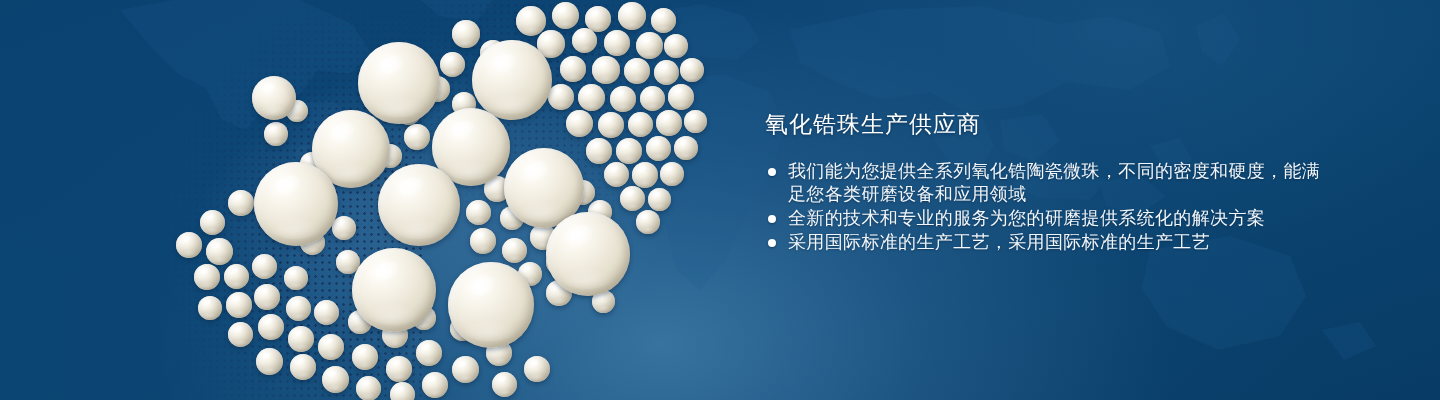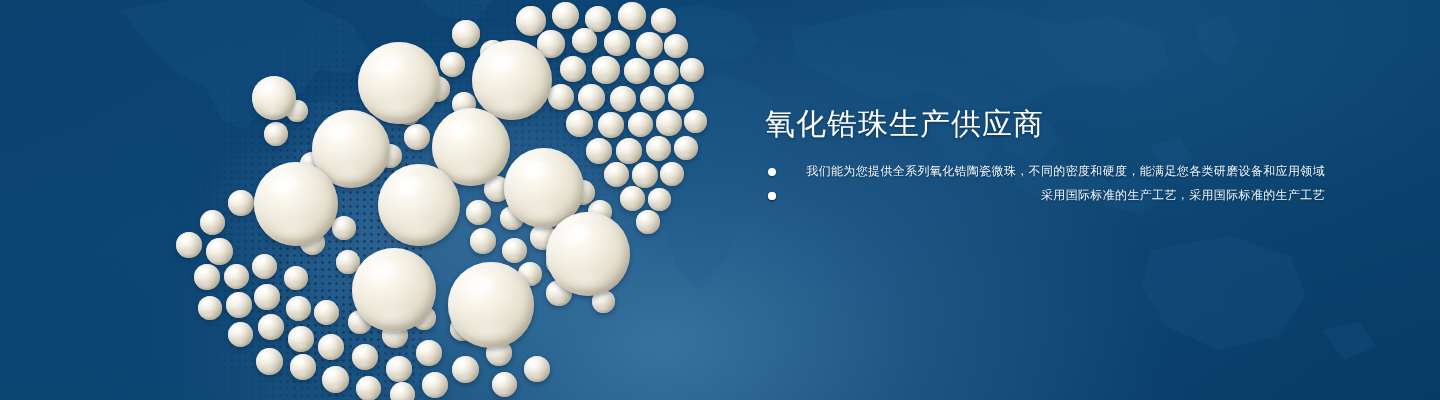--- a/index.html
+++ b/index.html
@@ -112,42 +112,41 @@
     background:radial-gradient(ellipse at 50% 60%, rgba(255,255,255,0.30) 0%, rgba(255,255,255,0) 72%);
   }
 
   
   .copy{
     position:absolute;
     left:765px; top:104px;
     width:560px;
   }
   .headline{
-    font-size:30px;
+    font-size:23px;
     line-height:40px;
     font-weight:400;
     color:#ffffff;
     letter-spacing:1px;
     text-shadow:0 1px 3px rgba(4,26,50,0.55);
     white-space:nowrap;
   }
   .bullets{
     margin-top:16px;
     list-style:none;
   }
   .bullet{
     position:relative;
     padding-left:23px;
-    font-size:12px;
+    font-size:18px;
     line-height:23px;
     color:#f2f6fa;
     letter-spacing:.35px;
     text-shadow:0 1px 2px rgba(4,26,50,0.45);
     margin-bottom:1px;
-    text-align:right;
   }
   .bullet .dot{
     position:absolute;
     left:3px; top:8px;
     width:8px; height:8px;
     border-radius:50%;
     background:#ffffff;
     box-shadow:0 1px 2px rgba(4,26,50,0.5);
   }
 </style>
@@ -314,20 +313,21 @@
   <div class="copy">
     <h1 class="headline">氧化锆珠生产供应商</h1>
 
     <ul class="bullets">
       <li class="bullet">
         <span class="dot"></span>
         <span>我们能为您提供全系列氧化锆陶瓷微珠，不同的密度和硬度，能满足您各类研磨设备和应用领域</span>
       </li>
       <li class="bullet">
         <span class="dot"></span>
+        <span>全新的技术和专业的服务为您的研磨提供系统化的解决方案</span>
       </li>
       <li class="bullet">
         <span class="dot"></span>
         <span>采用国际标准的生产工艺，采用国际标准的生产工艺</span>
       </li>
     </ul>
   </div>
 
 </div>
 

